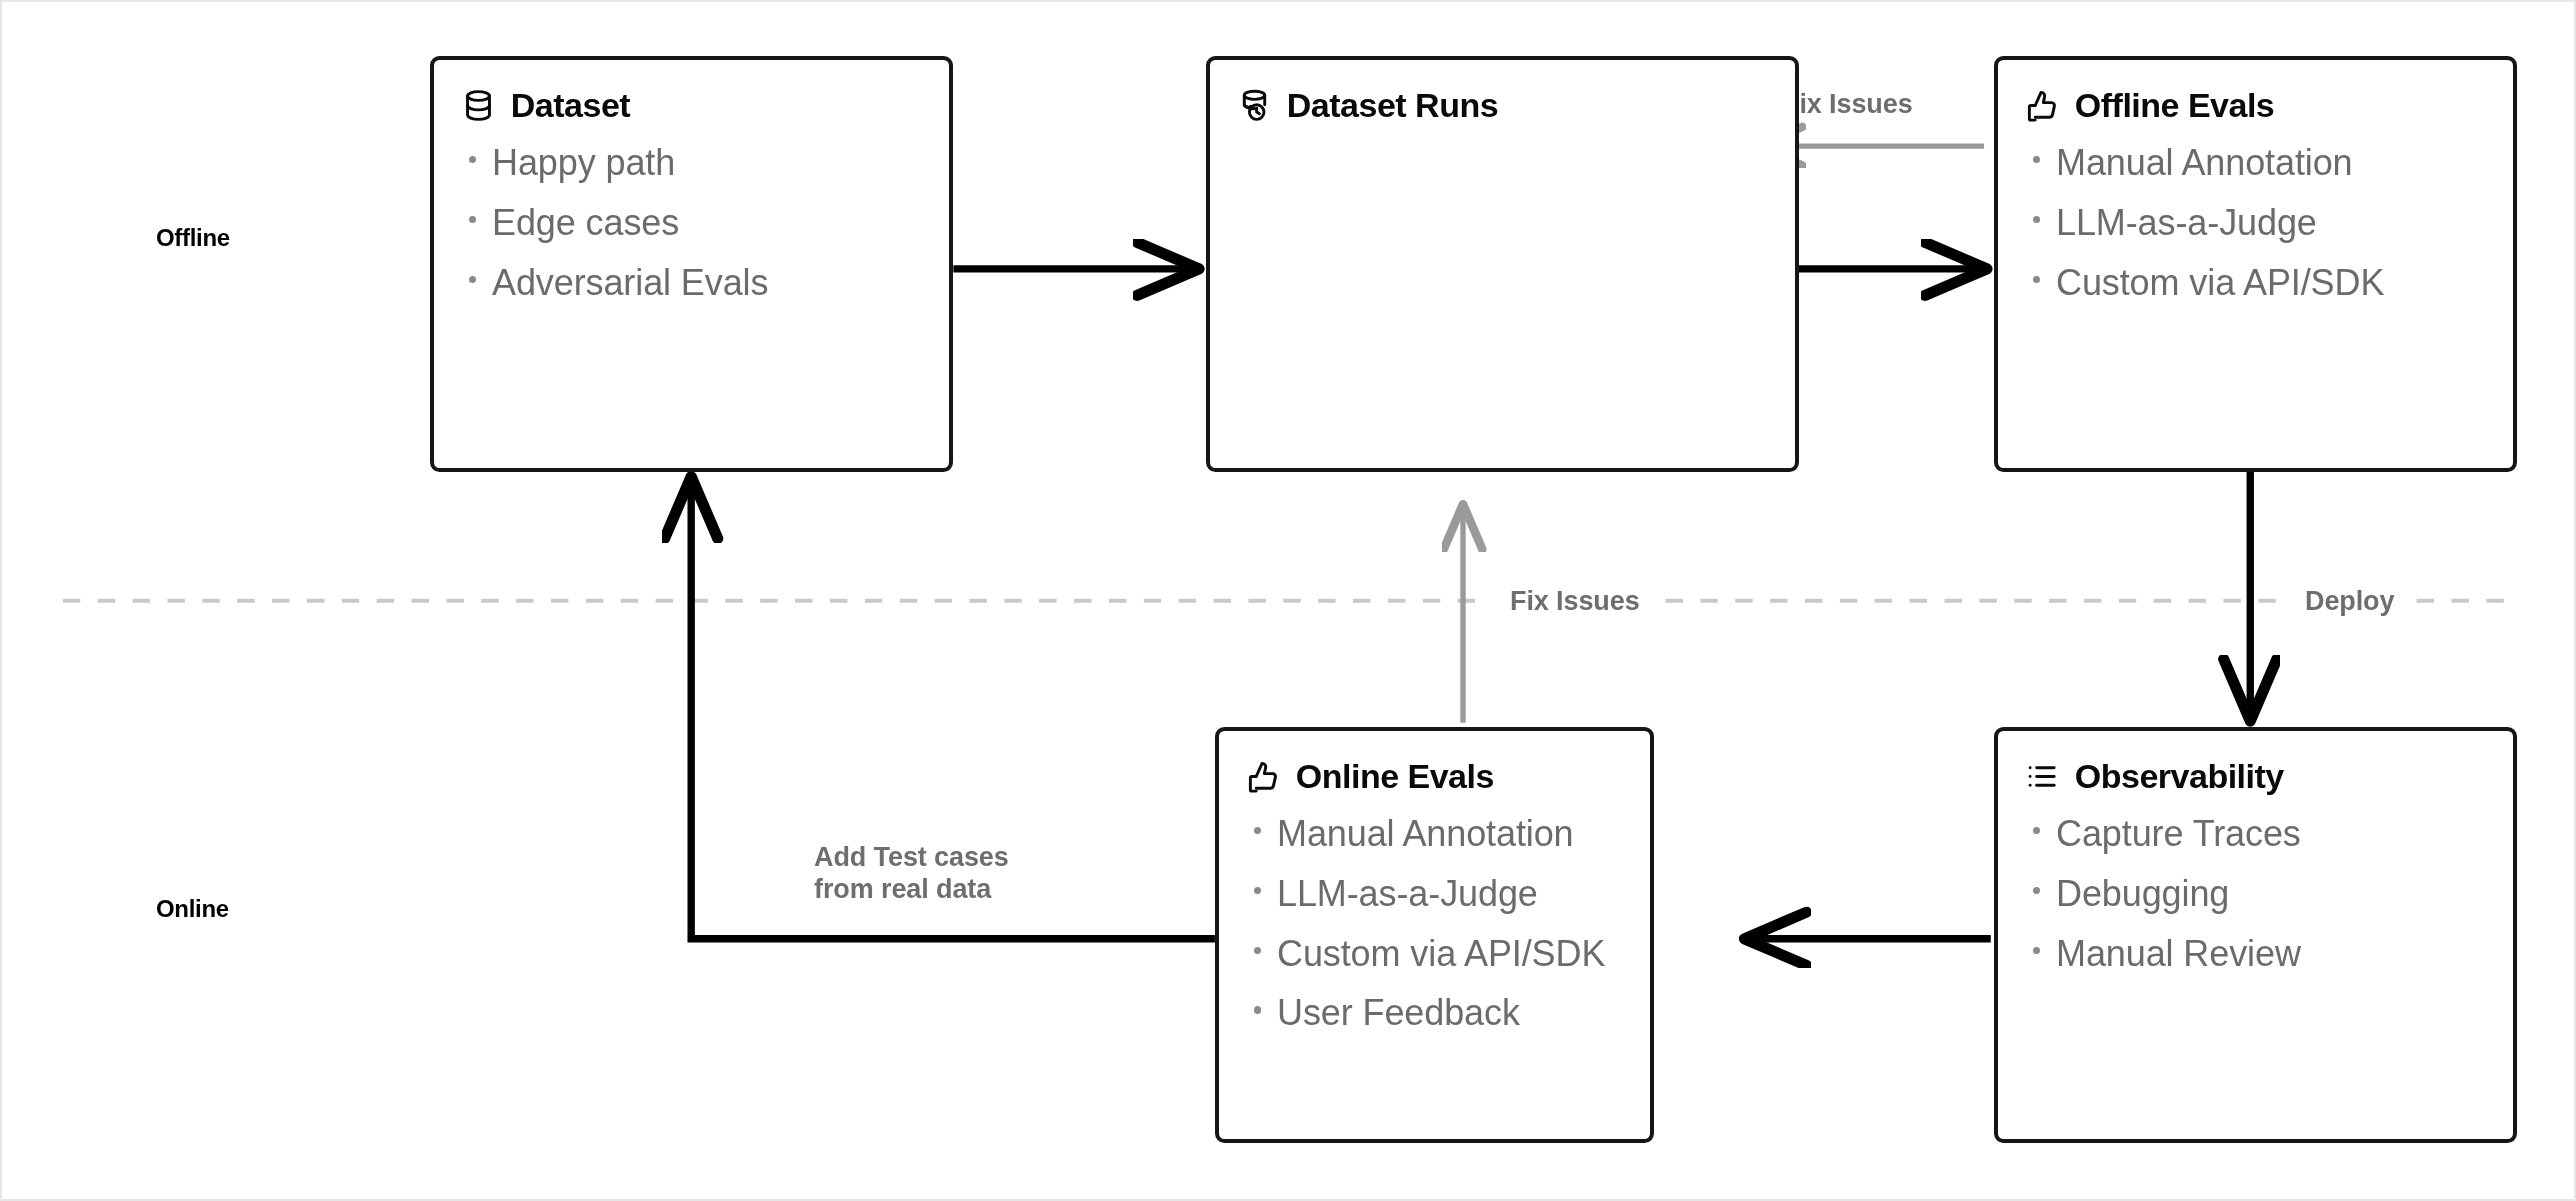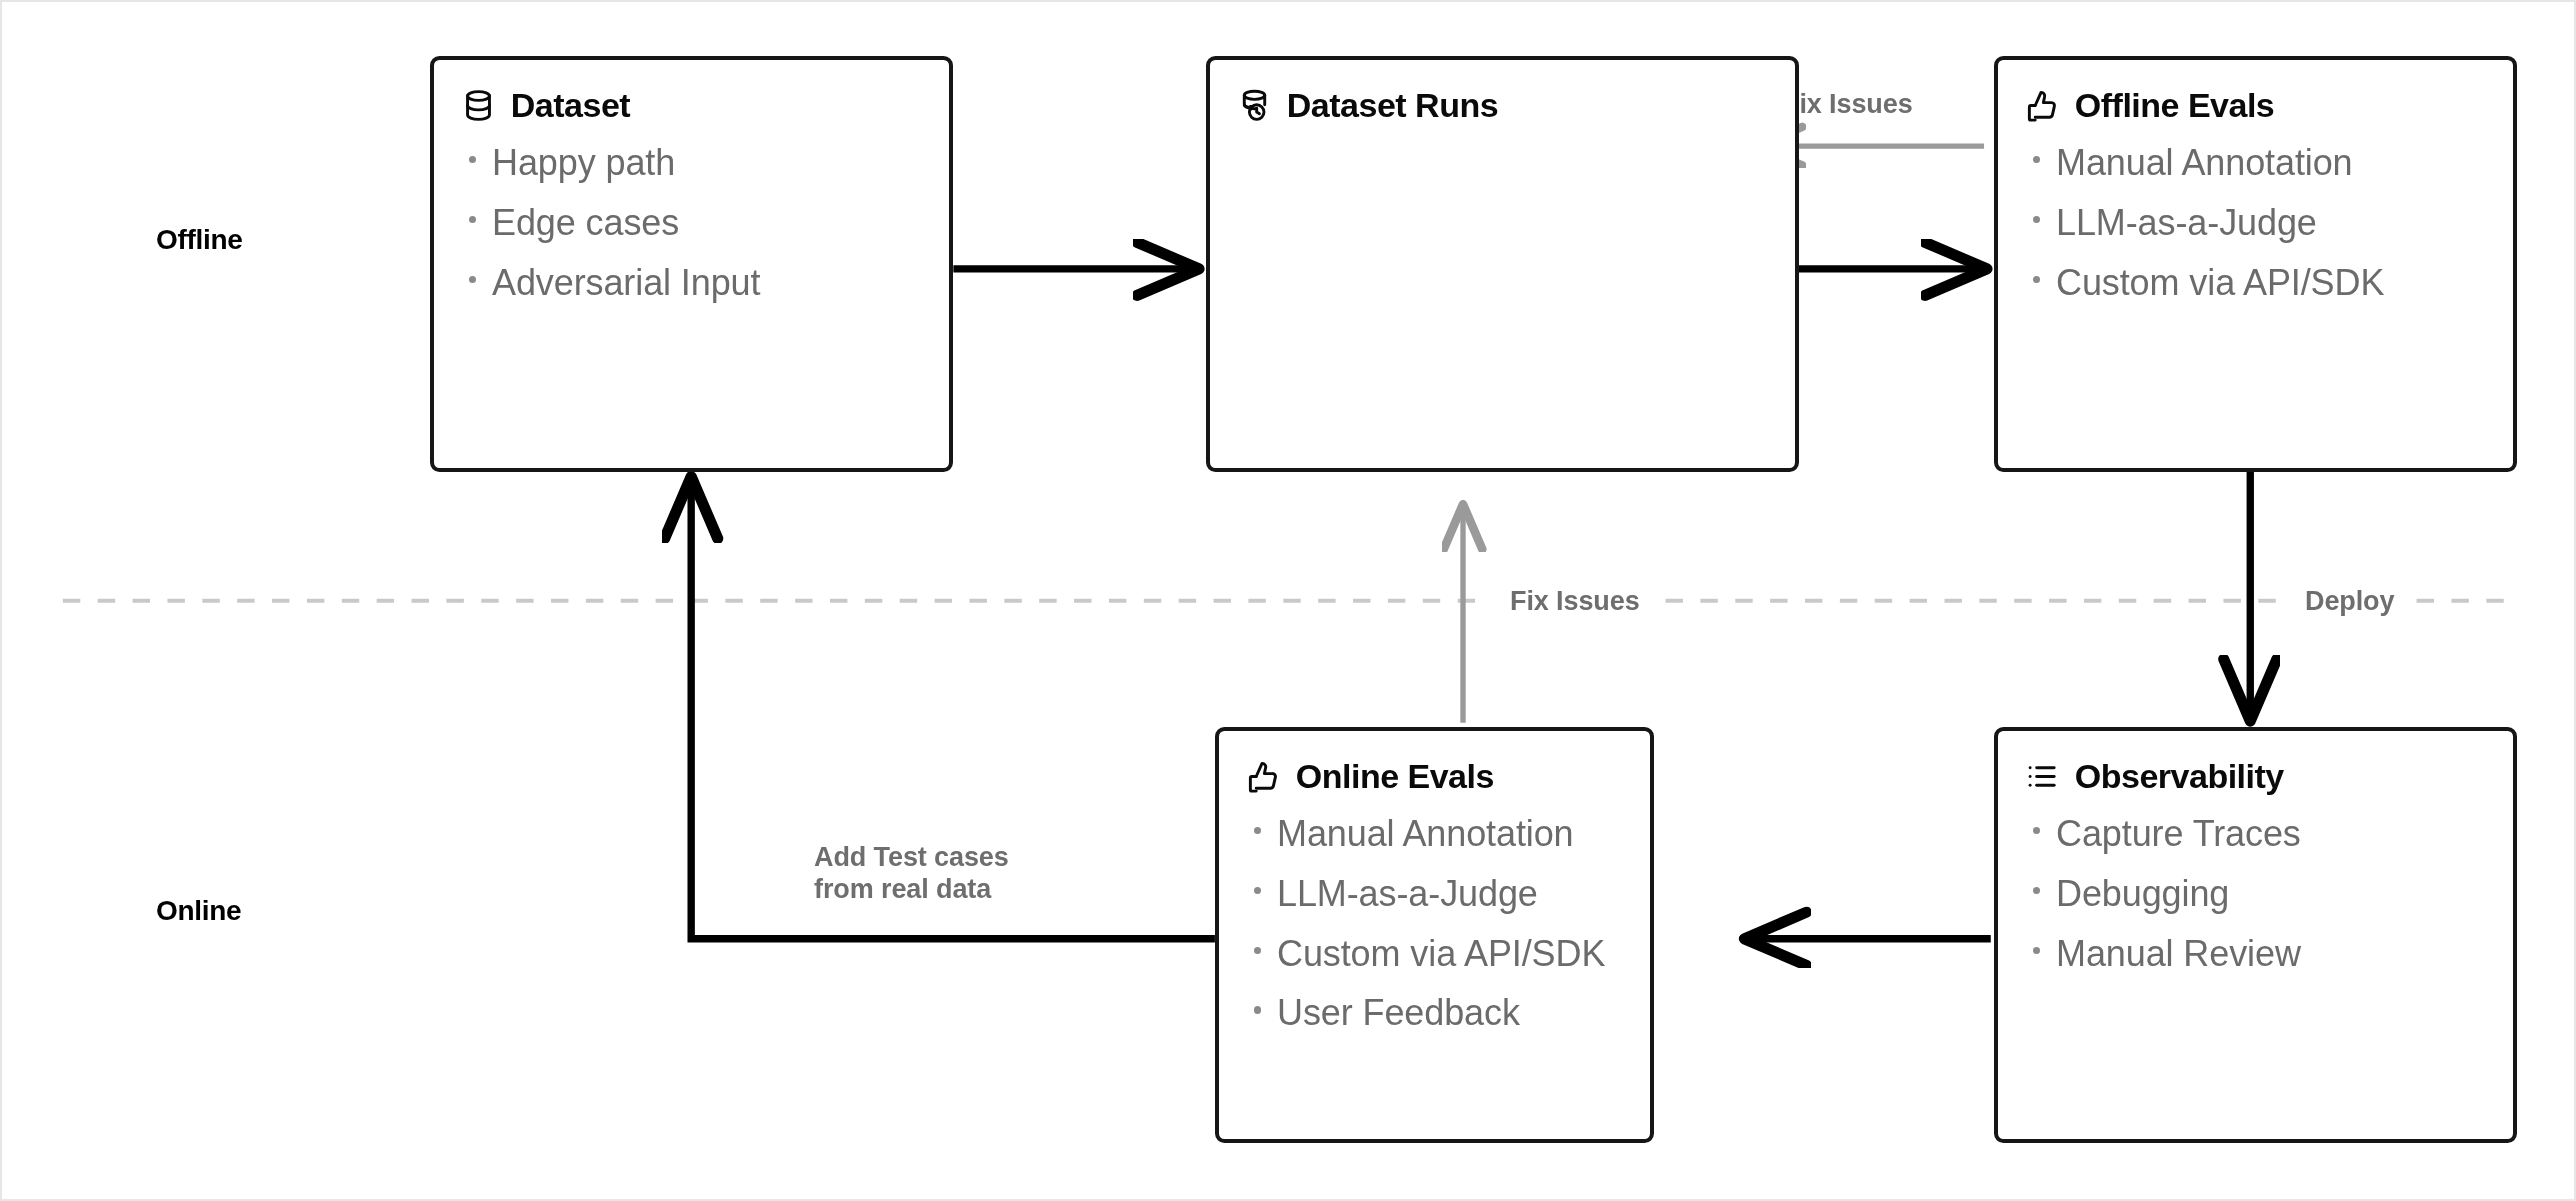--- a/index.html
+++ b/index.html
@@ -24,21 +24,21 @@
     left: 0;
     top: 0;
     width: 2576px;
     height: 1201px;
     pointer-events: none;
   }
 
   
   .lane-label {
     position: absolute;
-    font-size: 28px;
+    font-size: 24px;
     font-weight: bold;
     color: #000000;
     letter-spacing: -0.3px;
     white-space: nowrap;
   }
   #lane-offline { left: 154px; top: 222px; }
   #lane-online  { left: 154px; top: 893px; }
 
   
   .node {
@@ -178,21 +178,21 @@
       <svg class="node-icon" viewBox="0 0 24 24" fill="none" stroke="#0a0a0a" stroke-width="2" stroke-linecap="round" stroke-linejoin="round">
         <ellipse cx="12" cy="5.5" rx="7.5" ry="3"></ellipse>
         <path d="M4.5 5.5 v13 a7.5 3 0 0 0 15 0 v-13"></path>
         <path d="M4.5 12 a7.5 3 0 0 0 15 0"></path>
       </svg>
       <span class="node-title">Dataset</span>
     </div>
     <ul class="bullets">
       <li>Happy path</li>
       <li>Edge cases</li>
-      <li>Adversarial Input</li>
+      <li>Adversarial Evals</li>
     </ul>
   </div>
 
   <div class="node" id="node-dataset-runs">
     <div class="node-header">
       <svg class="node-icon" viewBox="0 0 24 24" fill="none" stroke="#0a0a0a" stroke-width="2" stroke-linecap="round" stroke-linejoin="round">
         <ellipse cx="12" cy="5" rx="7" ry="2.8"></ellipse>
         <path d="M19 5 v6.5"></path>
         <path d="M5 5 v6 a7 2.8 0 0 0 4 2.5"></path>
         <path d="M5 11.5 a7 2.8 0 0 0 7.5 2.7"></path>

